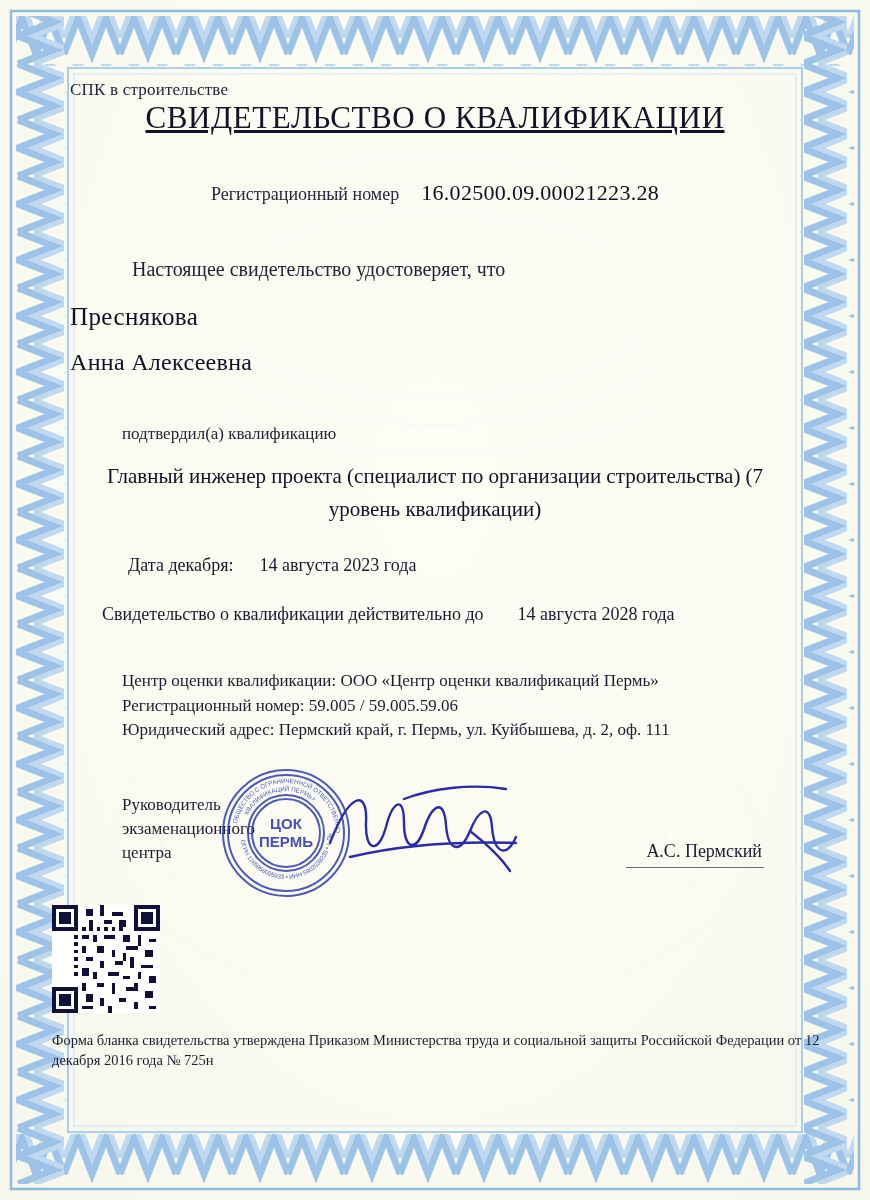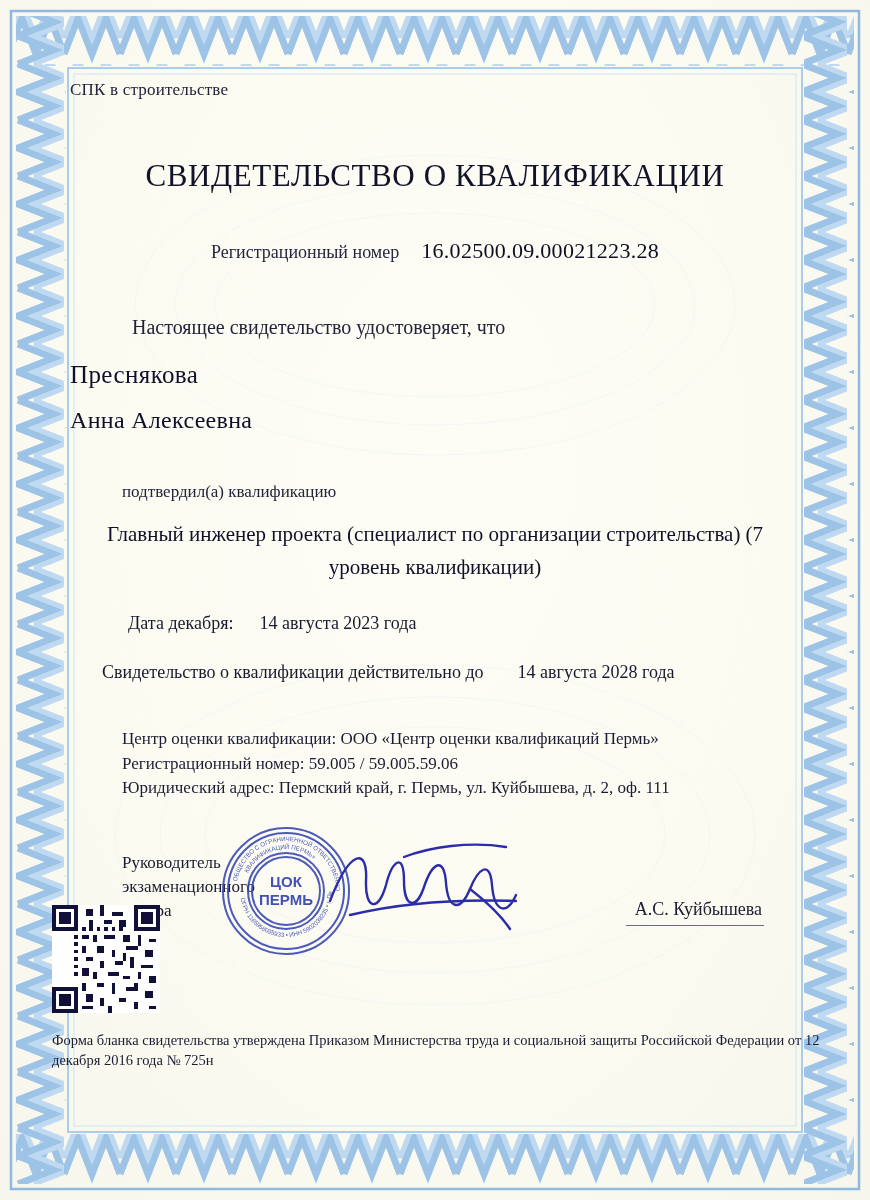--- a/index.html
+++ b/index.html
@@ -56,23 +56,23 @@
     font-size: 17px;
     letter-spacing: 0.2px;
     margin-top: 22px;
     color: #23233a;
   }
 
   .title {
     text-align: center;
     font-size: 31px;
     letter-spacing: 0.6px;
-    margin-top: 58px;
     color: #121228;
     font-weight: 400;
+    text-decoration: underline;
   }
 
   .regnum-row {
     display: flex;
     justify-content: center;
     align-items: baseline;
     gap: 22px;
     margin-top: 44px;
   }
   .regnum-label {
@@ -342,21 +342,21 @@
         <svg width="230" height="110" viewBox="0 0 230 110" xmlns="http://www.w3.org/2000/svg">
           <g fill="none" stroke="#2c2ca8" stroke-width="2.4" stroke-linecap="round">
             <path d="M10 72 C 30 20, 48 18, 46 52 C 45 80, 58 84, 66 56 C 72 32, 84 22, 84 52 C 84 78, 96 82, 104 58 C 112 34, 124 26, 126 54 C 128 80, 140 84, 150 60 C 158 40, 170 30, 172 56 C 174 82, 186 88, 196 66"></path>
             <path d="M84 28 C 110 18, 150 12, 186 18"></path>
             <path d="M150 60 C 168 74, 182 88, 190 100"></path>
             <path d="M30 86 C 80 74, 140 70, 196 72"></path>
           </g>
         </svg>
       </div>
 
-      <div class="signer">А.С. Куйбышева</div>
+      <div class="signer">А.С. Пермский</div>
       <div class="signer-underline"></div>
     </div>
 
   </div>
 
   <div class="qr">
     <svg width="108" height="108" viewBox="0 0 29 29" xmlns="http://www.w3.org/2000/svg" shape-rendering="crispEdges">
       <rect width="29" height="29" fill="#ffffff"></rect>
       <g fill="#101038">
 

